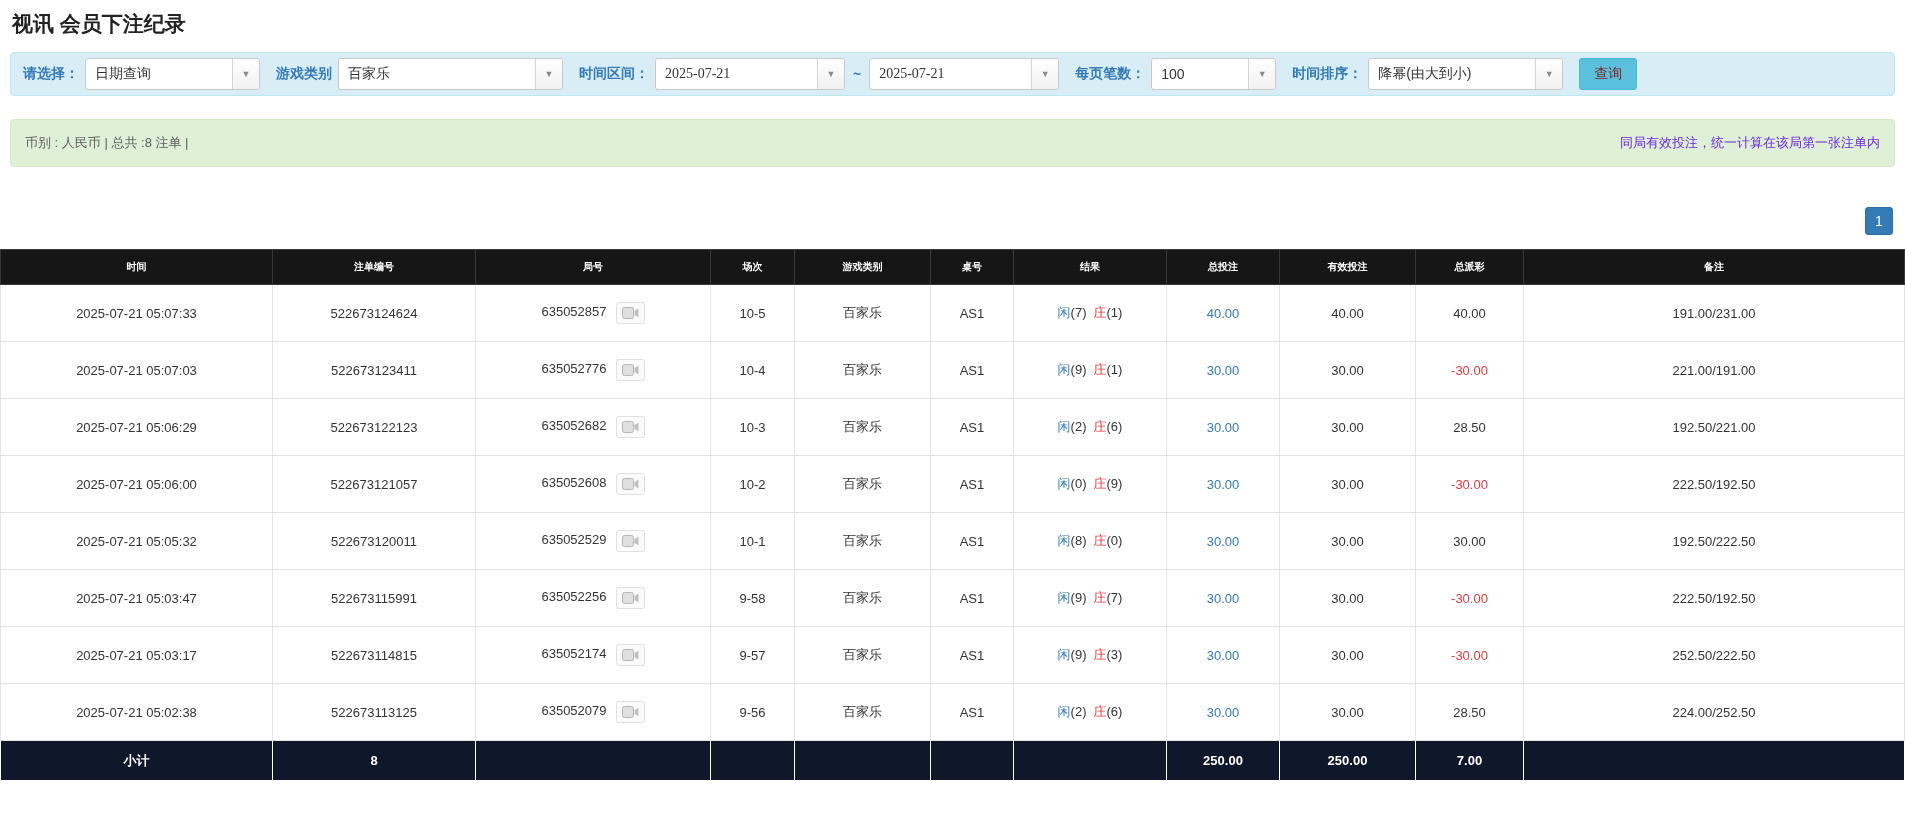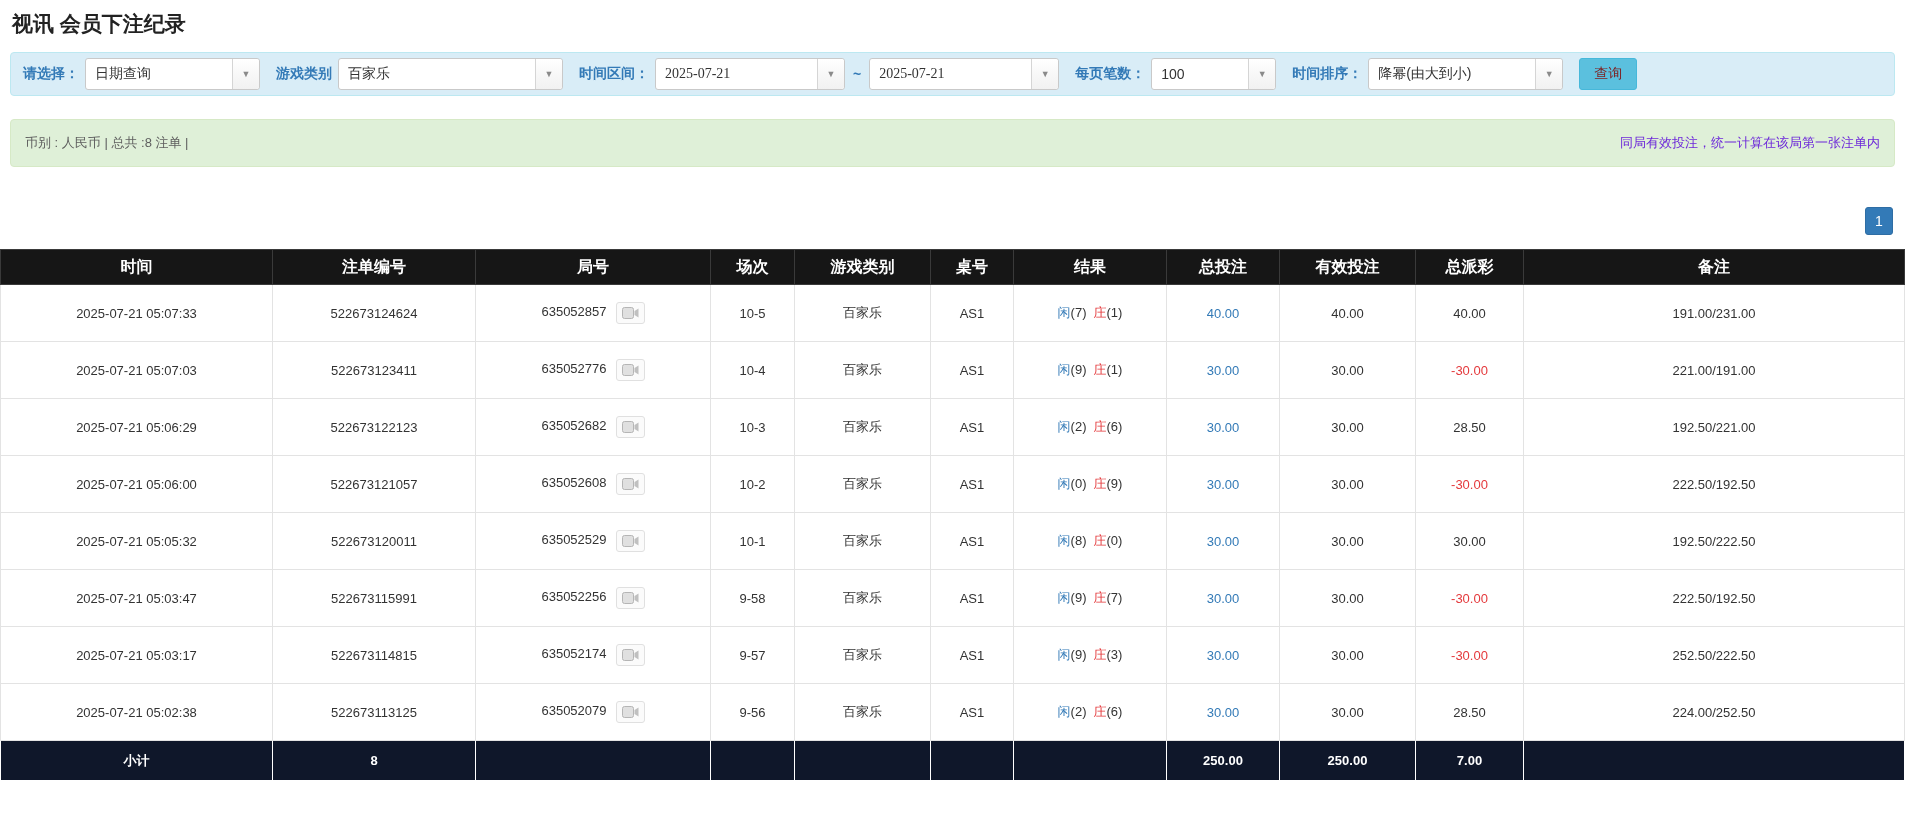--- a/index.html
+++ b/index.html
@@ -128,21 +128,21 @@
     border-collapse: collapse;
     table-layout: fixed;
     font-size: 13px;
   }
   table.records thead th {
     background: #161616;
     color: #fff;
     font-weight: bold;
     height: 32px;
     border: 1px solid #3a3a3a;
-    font-size: 16px;
+    font-size: 10px;
     text-align: center;
   }
   table.records tbody td {
     height: 54px;
     background: #fff;
     border: 1px solid #e3e3e3;
     text-align: center;
     color: #333;
     overflow: hidden;
   }

